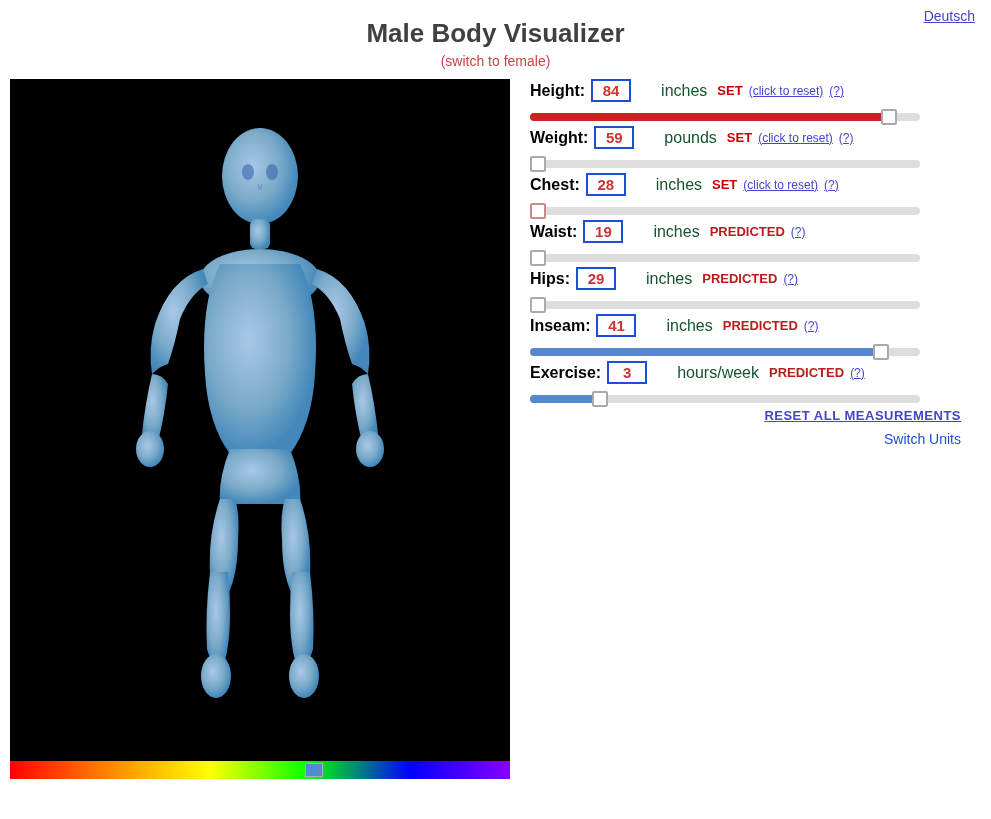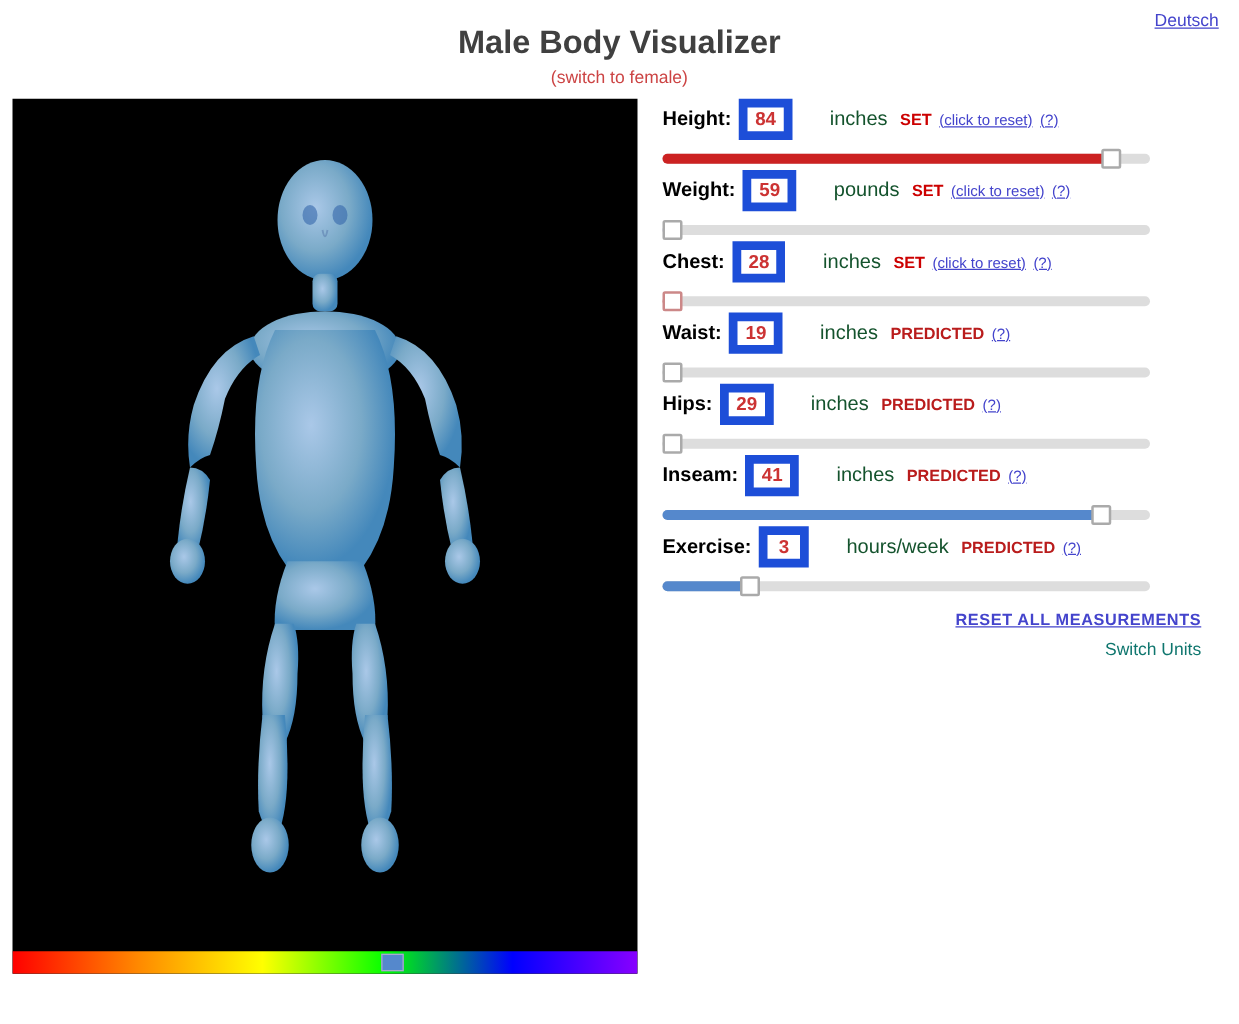--- a/index.html
+++ b/index.html
@@ -107,21 +107,21 @@
       flex-wrap: wrap;
     }
 
     .meas-label {
       font-weight: bold;
       font-size: 16px;
       color: #000;
     }
 
     .meas-value-box {
-      border: 7px solid #1d4ed8;
+      border: 2px solid #1d4ed8;
       color: #cc3333;
       font-size: 15px;
       font-weight: bold;
       padding: 1px 6px;
       min-width: 40px;
       text-align: center;
       background: #fff;
     }
 
     .meas-unit {
@@ -208,37 +208,36 @@
     
     .fill-blue { background: #5588cc; }
     
     .fill-blue-partial { background: #5588cc; }
 
     .bottom-actions {
       display: flex;
       flex-direction: column;
       align-items: flex-end;
       gap: 8px;
-      margin-top: 10px;
     }
 
     .reset-all-btn {
       font-size: 13px;
       font-weight: bold;
       color: #4444cc;
       text-decoration: underline;
       cursor: pointer;
       background: none;
       border: none;
       letter-spacing: 0.5px;
     }
 
     .switch-units-btn {
       font-size: 14px;
-      color: #0f766e;
+      color: #1d4ed8;
       cursor: pointer;
       background: none;
       border: none;
       font-weight: normal;
     }
   </style>
 </head>
 <body>
 
 <div class="top-lang">Deutsch</div>

